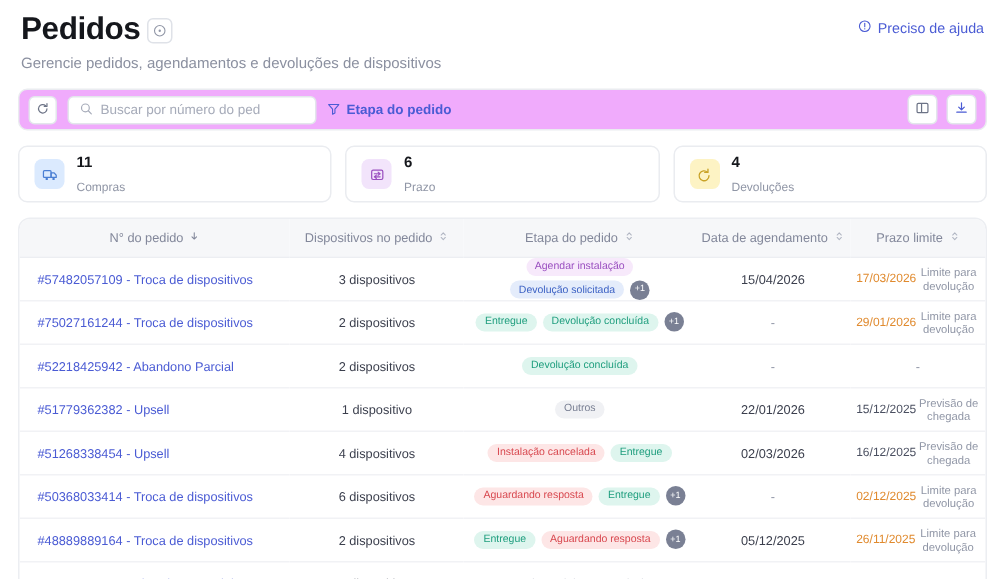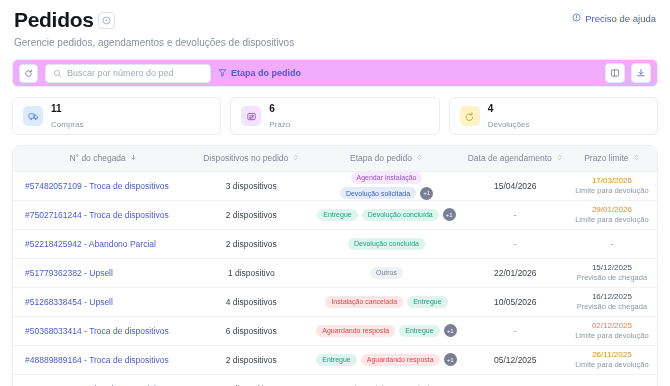--- a/index.html
+++ b/index.html
@@ -87,21 +87,21 @@
   .b-blue   { background: #e4ecfb; color: #3d62c4; }
   .b-green  { background: #def5ee; color: #1f9e7e; }
   .b-red    { background: #fde6e6; color: #d8484f; }
   .b-gray   { background: #f0f1f4; color: #7a8094; }
   .more {
     width: 13px; height: 13px; border-radius: 50%; background: #7a8094; color: #fff;
     font-size: 6px; display: inline-flex; align-items: center; justify-content: center; flex: none;
   }
   .noticket { color: #a4a9b8; font-size: 8.5px; }
 
-  .lim { display: flex; flex-direction: column; align-items: center; gap: 1px; line-height: 1.2; }
+  .lim { display: flex; flex-direction: row; align-items: center; gap: 1px; line-height: 1.2; }
   .lim-date { font-size: 8px; }
   .lim-date.orange { color: #e08a2e; }
   .lim-date.grey { color: #4b5061; }
   .lim-sub { font-size: 7.5px; color: #9096a6; }
   .dash { color: #9096a6; }
 </style>
 </head>
 <body>
 
 <div class="page">
@@ -226,21 +226,21 @@
         <col style="width:28%">
           <col style="width:18%">
           <col style="width:24%">
           <col style="width:16%">
           <col style="width:14%">
       </colgroup>
       <thead>
         <tr>
           <th>
             <div class="th-in">
-              <span>N° do chegada</span>
+              <span>N° do pedido</span>
               <span>
                 <svg width="7" height="7" viewBox="0 0 12 12">
                     <path d="M6 2v7M3.4 6.6 6 9.2l2.6-2.6" fill="none" stroke="#82879a" stroke-width="1.2" stroke-linecap="round" stroke-linejoin="round"></path>
                   </svg>
               </span>
             </div>
           </th>
           <th>
             <div class="th-in">
               <span>Dispositivos no pedido</span>
@@ -349,21 +349,21 @@
           </tr>
           <tr>
             <td class="c-order"><span class="order-link">#51268338454 - Upsell</span></td>
             <td class="c-dev">4 dispositivos</td>
             <td class="c-stage">
               <div class="badges">
                 <span class="badge b-red">Instalação cancelada</span>
                 <span class="badge b-green">Entregue</span>
               </div>
             </td>
-            <td class="c-date">10/05/2026</td>
+            <td class="c-date">02/03/2026</td>
             <td class="c-limit">
               <div class="lim">
                 <div class="lim-date grey">16/12/2025</div>
                 <div class="lim-sub">Previsão de chegada</div>
               </div>
             </td>
           </tr>
           <tr>
             <td class="c-order"><span class="order-link">#50368033414 - Troca de dispositivos</span></td>
             <td class="c-dev">6 dispositivos</td>

